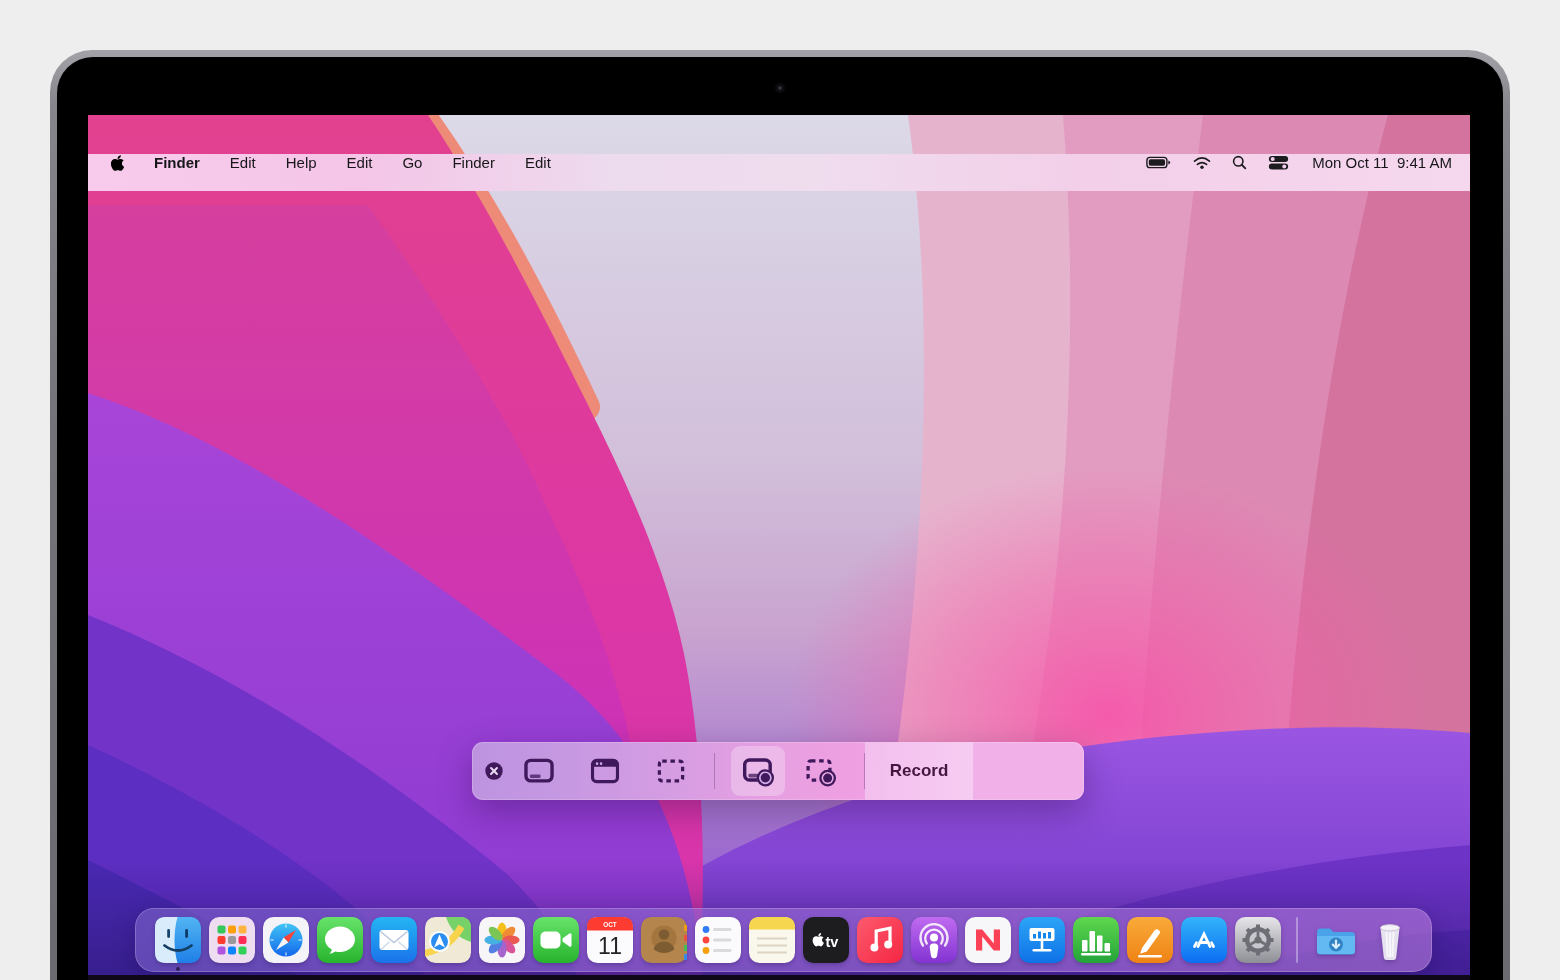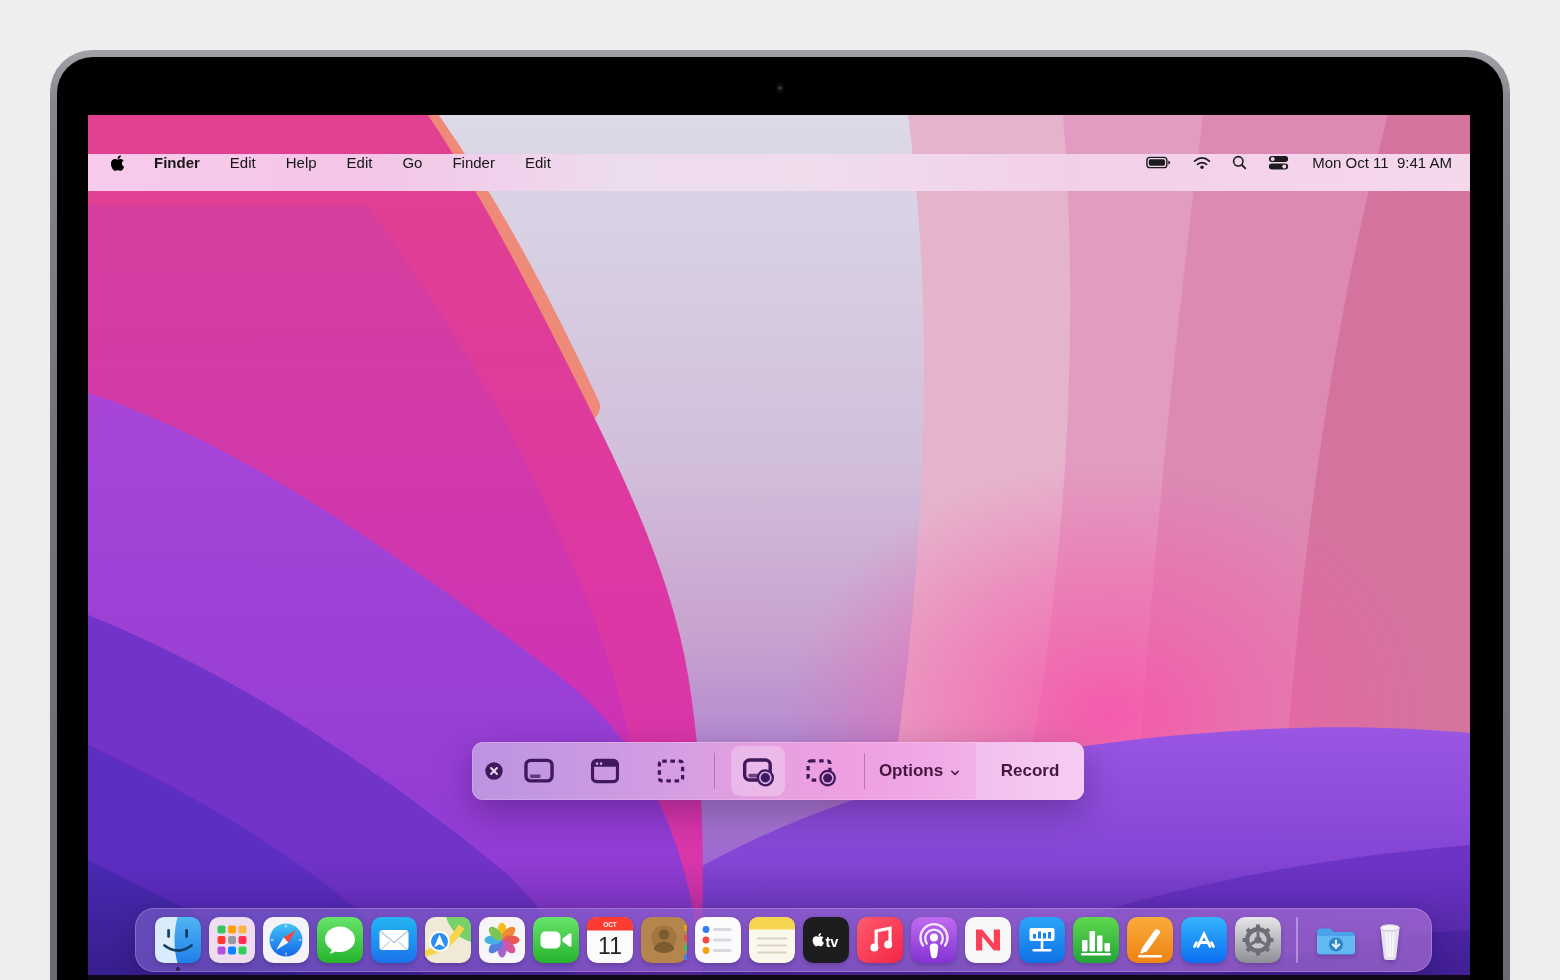--- a/index.html
+++ b/index.html
@@ -539,26 +539,20 @@
                 <use href="#tb-rec-screen"></use>
               </svg>
             </span>
             <span class="tb-btn">
               <svg viewBox="0 0 24 24">
                 <use href="#tb-rec-select"></use>
               </svg>
             </span>
           </span>
         <span class="tb-sep s2"></span>
-        <span class="tb-options">
-          <span>Options</span>
-          <svg viewBox="0 0 24 24">
-              <use href="#tb-chevron"></use>
-            </svg>
-        </span>
         <span class="tb-record">
           <span>Record</span>
         </span>
       </div>
 
       <div class="dock" id="dock">
           <div class="dock-item running">
             <svg viewBox="0 0 46 46">
               <use href="#icon-finder"></use>
             </svg>

